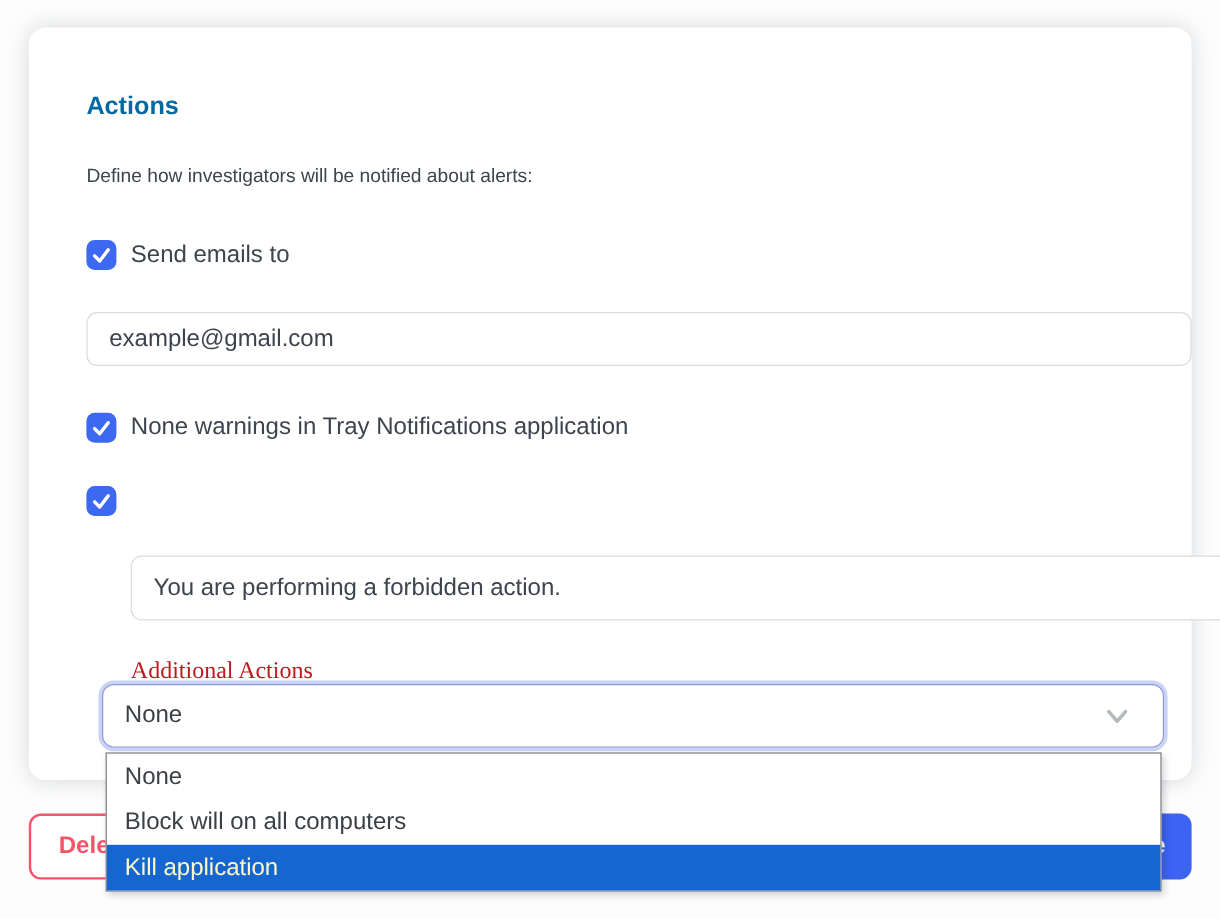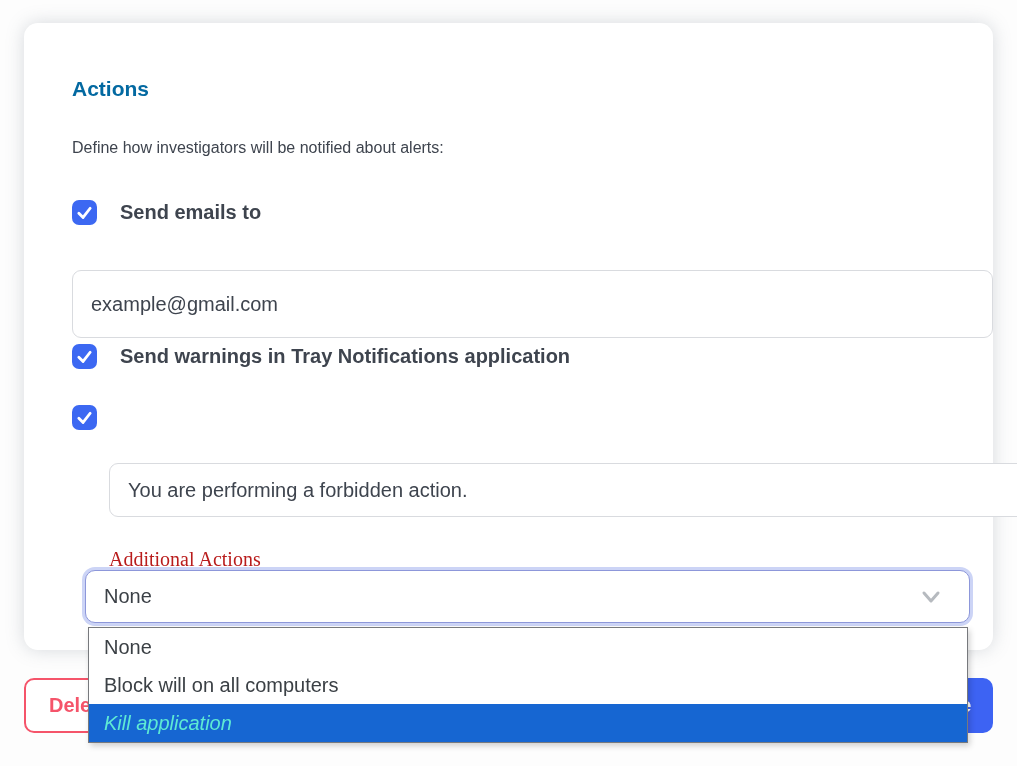--- a/index.html
+++ b/index.html
@@ -36,23 +36,22 @@
     left: 48px;
     top: 116px;
     font-size: 16px;
     color: #3e444e;
   }
   .cb-row {
     position: absolute;
     left: 48px;
     display: flex;
     align-items: center;
-    gap: 23px;
+    gap: 12px;
     height: 26px;
-    font-weight: bold;
   }
   .cb-row.r1 { top: 176px; }
   .cb-row.r2 { top: 320px; }
   .cb-row.r3 { top: 381px; }
   .checkbox {
     width: 25px;
     height: 25px;
     border-radius: 7px;
     background: #3c68f2;
     display: flex;
@@ -74,23 +73,23 @@
     font-size: 20px;
     color: #3e444e;
     padding: 0 18px;
     box-sizing: border-box;
     display: flex;
     align-items: center;
     font-family: "Liberation Sans", sans-serif;
   }
   .email-input {
     left: 48px;
-    top: 247px;
+    top: 237px;
     width: 921px;
-    height: 68px;
+    height: 45px;
   }
   .message-input {
     left: 85px;
     top: 440px;
     width: 970px;
     height: 54px;
   }
   .aa-label {
     position: absolute;
     left: 85px;
@@ -139,22 +138,21 @@
     display: flex;
     align-items: center;
     padding: 0 15px;
     font-size: 20px;
     color: #3b4045;
     cursor: pointer;
     white-space: nowrap;
   }
   .option.highlighted {
     background: #1666d2;
-    color: #5eead4;
-    font-style: italic;
+    color: #fef9c3;
   }
   .btn {
     position: absolute;
     top: 678px;
     height: 55px;
     border-radius: 10px;
     font-size: 20px;
     font-weight: bold;
     display: flex;
     align-items: center;
@@ -197,21 +195,21 @@
   <div class="text-input email-input">
     <span>example@gmail.com</span>
   </div>
 
   <div class="cb-row r2">
     <span class="checkbox">
       <svg width="17" height="17" viewBox="0 0 24 24">
         <polyline points="4,13 10,19 20,6" fill="none" stroke="#ffffff" stroke-width="4" stroke-linecap="round" stroke-linejoin="round"></polyline>
       </svg>
     </span>
-    <span class="cb-label">Send warnings in Tray Notifications application</span>
+    <span class="cb-label">None warnings in Tray Notifications application</span>
   </div>
 
   <div class="cb-row r3">
     <span class="checkbox">
       <svg width="17" height="17" viewBox="0 0 24 24">
         <polyline points="4,13 10,19 20,6" fill="none" stroke="#ffffff" stroke-width="4" stroke-linecap="round" stroke-linejoin="round"></polyline>
       </svg>
     </span>
   </div>
 

